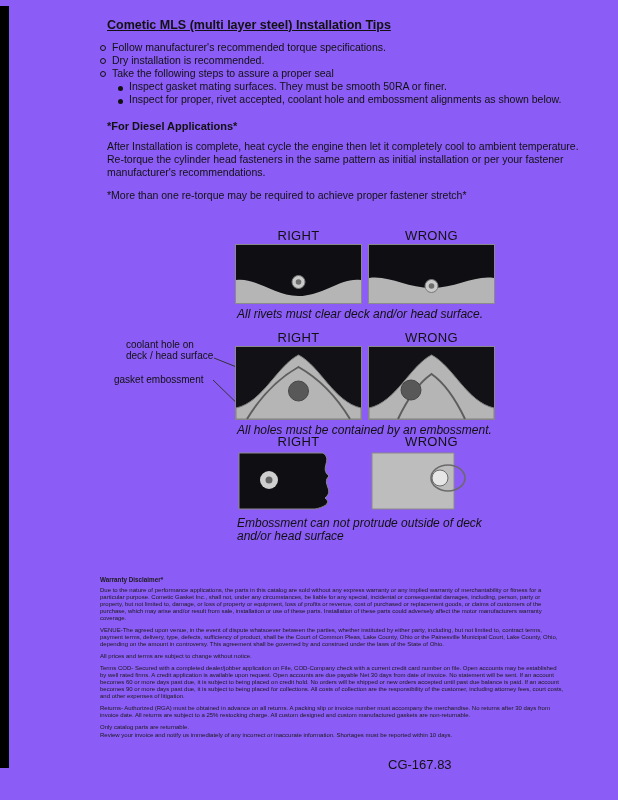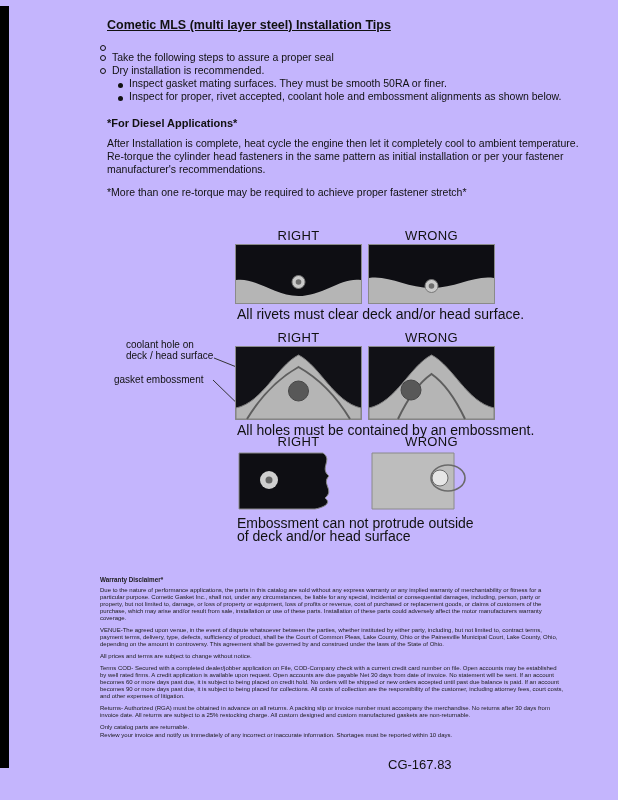--- a/index.html
+++ b/index.html
@@ -1,38 +1,38 @@
 <!DOCTYPE html>
 <html><head>
 <meta charset="utf-8">
 <style>
   html,body { margin:0; padding:0; background:#e8e8e8; }
   .page {
     position:relative; width:618px; height:800px; margin:0 auto;
-    background:#c4b5fd; overflow:hidden;
+    background:#8b5cf6; overflow:hidden;
     font-family:"Liberation Sans", sans-serif; color:#111;
   }
   .left-bar { position:absolute; left:0; top:6px; width:9px; height:762px; background:#000; }
 
   
   .text-top { position:absolute; left:100px; top:18px; width:492px; }
   .title { font-size:12.5px; font-weight:bold; text-decoration:underline; margin:0 0 9px 7px; }
   .tip-row { display:flex; align-items:flex-start; font-size:10.5px; line-height:13px; }
   .tip-row.sub { margin-left:18px;align-items:center; }
   .bullet-o { width:4px; height:4px; border:1px solid #111; border-radius:50%; margin:4px 6px 0 0; flex:0 0 auto; }
   .bullet-dot { width:5px; height:5px; background:#111; border-radius:50%; margin:4px 6px 0 0; flex:0 0 auto; }
   .h-diesel { font-size:11px; font-weight:bold; margin:14px 0 8px 7px; }
   .para { font-size:10.5px; line-height:13px; margin:0 0 10px 7px; }
   .note { font-size:10.5px; line-height:13px; margin:0 0 0 7px; }
 
   
   .diagrams { position:absolute; left:0; top:228px; width:618px; height:322px; }
   .dg-head { position:absolute; width:127px; text-align:center; font-size:13px; letter-spacing:.3px; }
   .dg-img { position:absolute; width:127px; }
-  .dg-caption { position:absolute; font-size:14px; line-height:13px; }
+  .dg-caption { position:absolute; font-size:12px; line-height:13px;font-style:italic; }
   .dg-label { position:absolute; font-size:10px; line-height:11px; }
   .ptr { position:absolute; left:208px; top:120px; pointer-events:none; }
 
   
   .legal { position:absolute; left:100px; top:576px; width:464px; font-size:6px; line-height:7px; color:#1a1a1a; }
   .legal-h { font-weight:bold; font-size:6.3px; margin:0 0 4px 0; }
   .legal p { margin:0 0 5px 0; }
   .legal p.tight { margin-bottom:1px; }
 
   .footer-code { position:absolute; left:388px; top:757px; font-size:13px; color:#111; }
@@ -41,28 +41,29 @@
 <body>
 
 <div class="page">
   <div class="left-bar"></div>
 
   <div class="text-top">
     <h1 class="title">Cometic MLS (multi layer steel) Installation Tips</h1>
 
     <div class="tip-row">
       <span class="bullet-o"></span>
+      <span>Follow manufacturer's recommended torque specifications.</span>
+    </div>
+    <div class="tip-row">
+      <span class="bullet-o"></span>
+      <span>Dry installation is recommended.</span>
     </div>
     <div class="tip-row">
       <span class="bullet-o"></span>
       <span>Take the following steps to assure a proper seal</span>
-    </div>
-    <div class="tip-row">
-      <span class="bullet-o"></span>
-      <span>Dry installation is recommended.</span>
     </div>
     <div class="tip-row sub">
       <span class="bullet-dot"></span>
       <span>Inspect gasket mating surfaces.  They must be smooth 50RA or finer.</span>
     </div>
     <div class="tip-row sub">
       <span class="bullet-dot"></span>
       <span>Inspect for proper, rivet accepted, coolant hole and embossment alignments as shown below.</span>
     </div>
 

